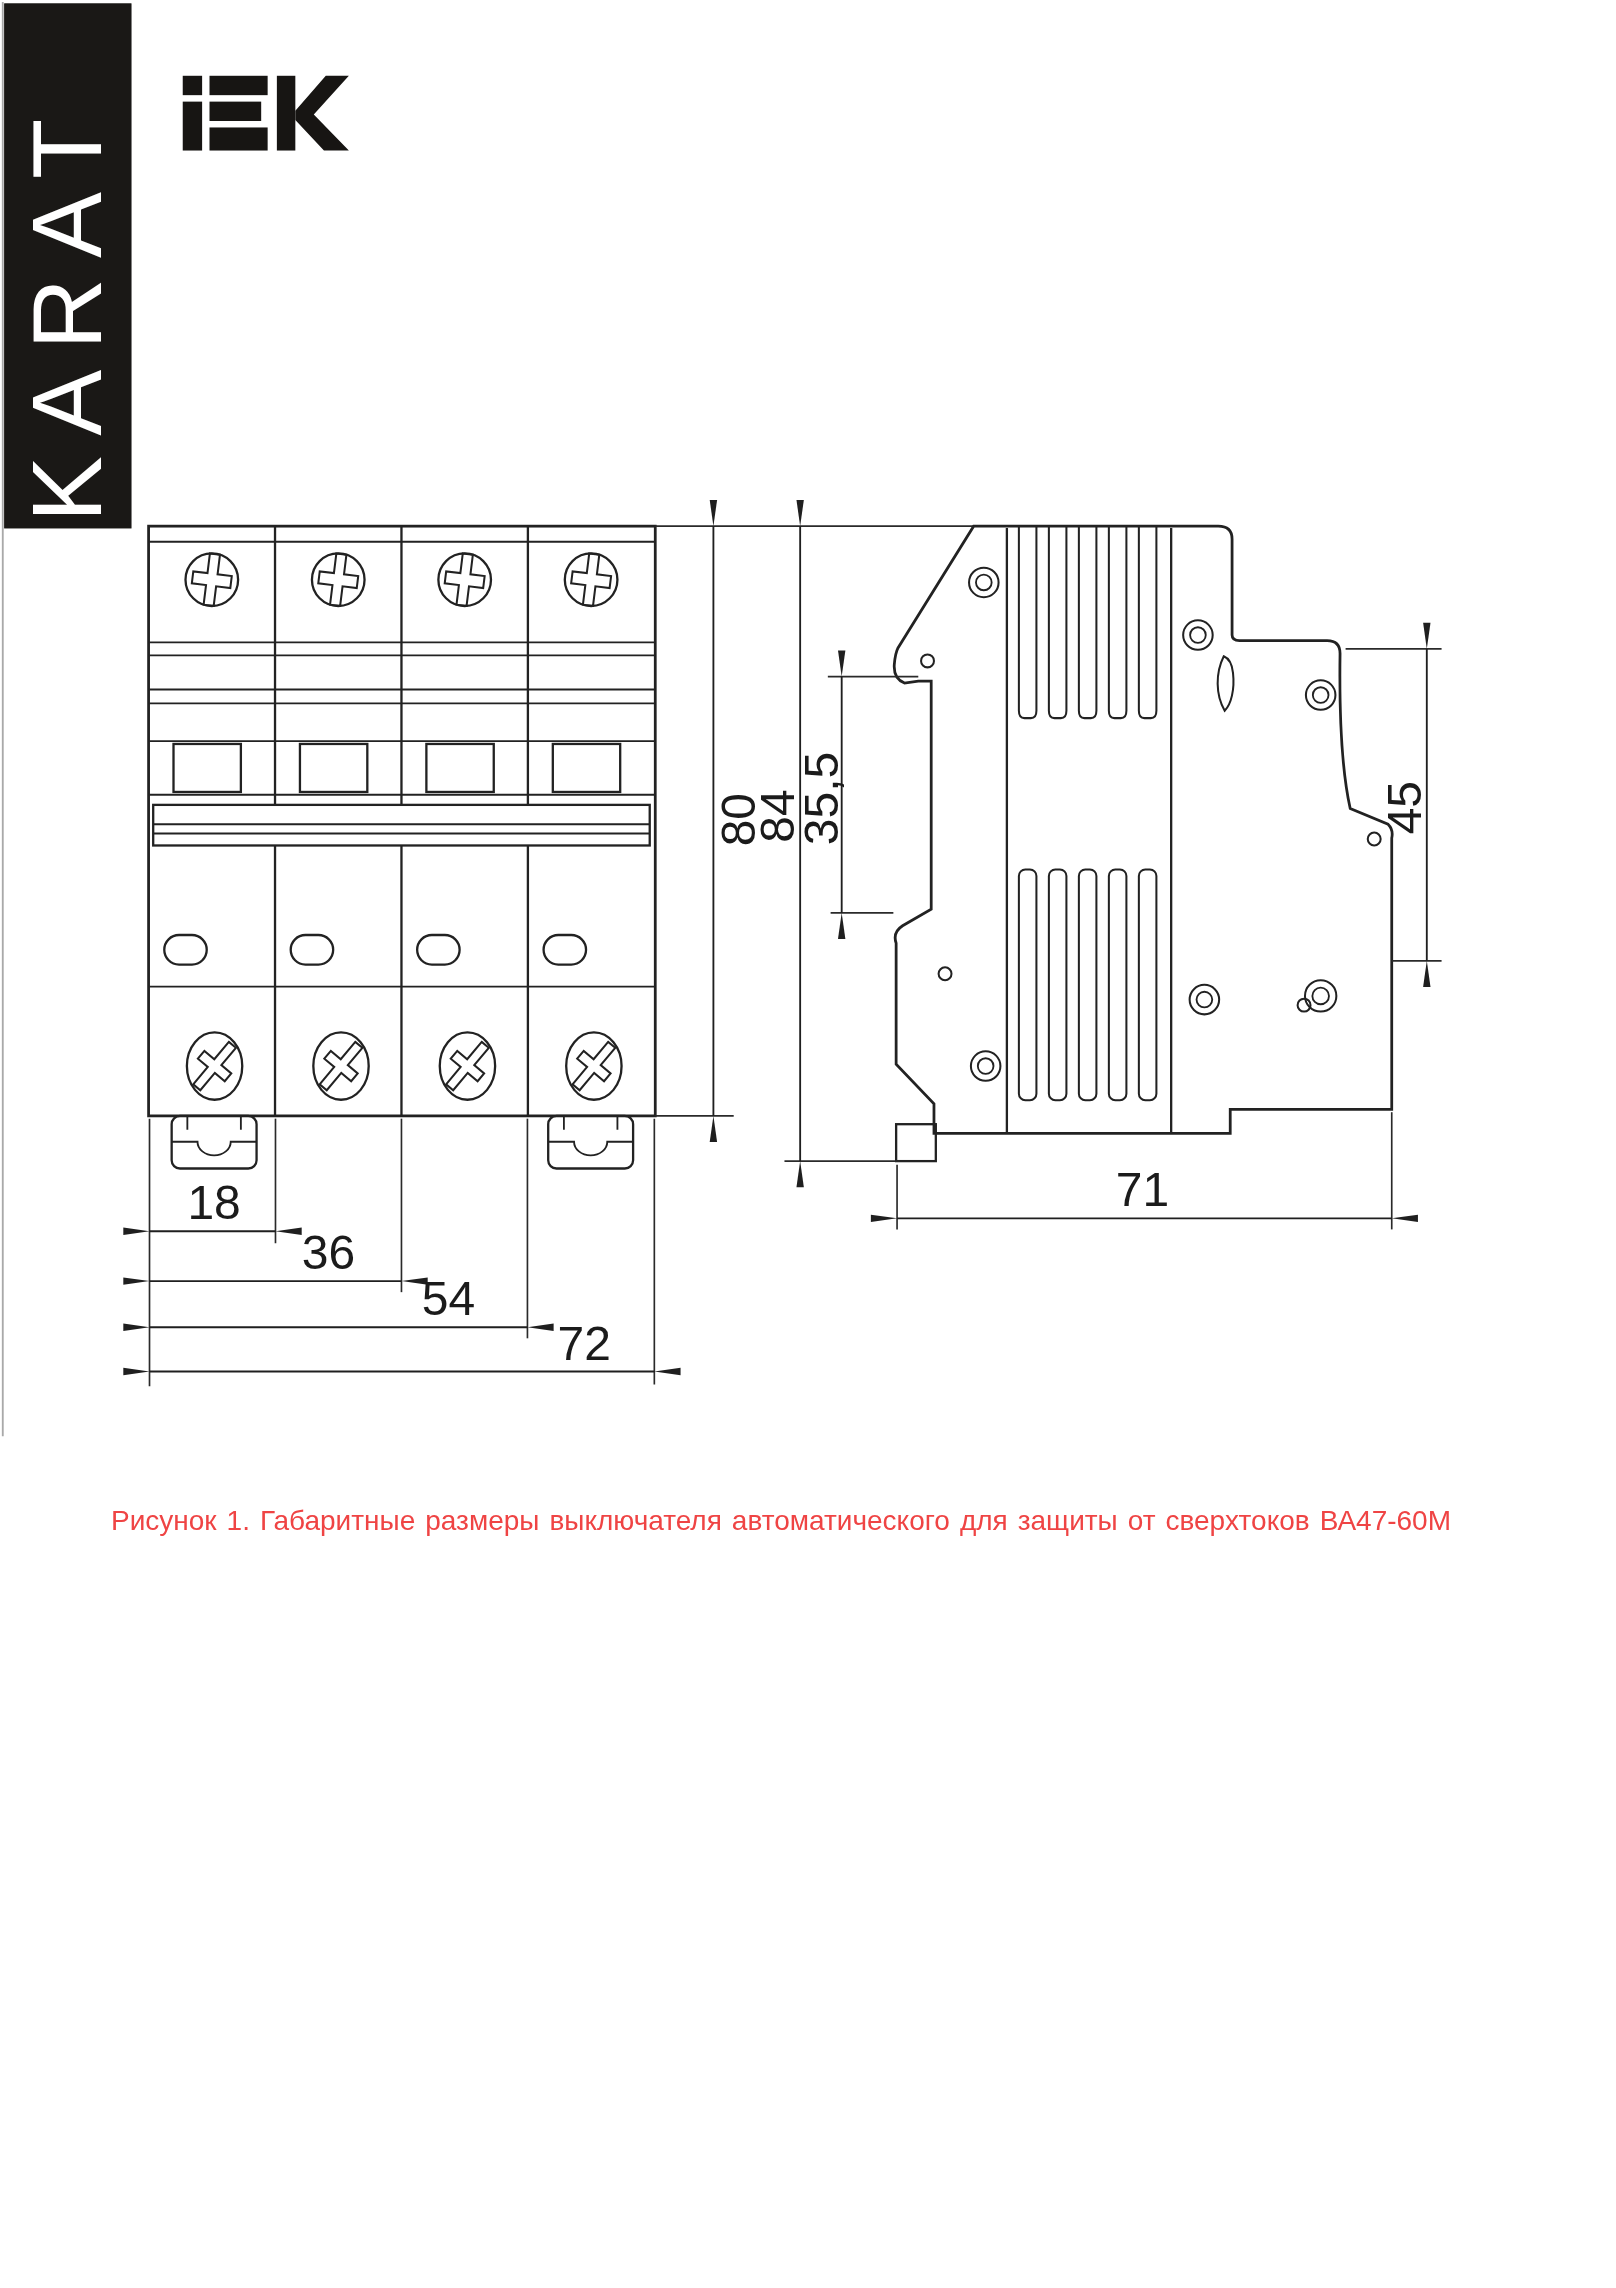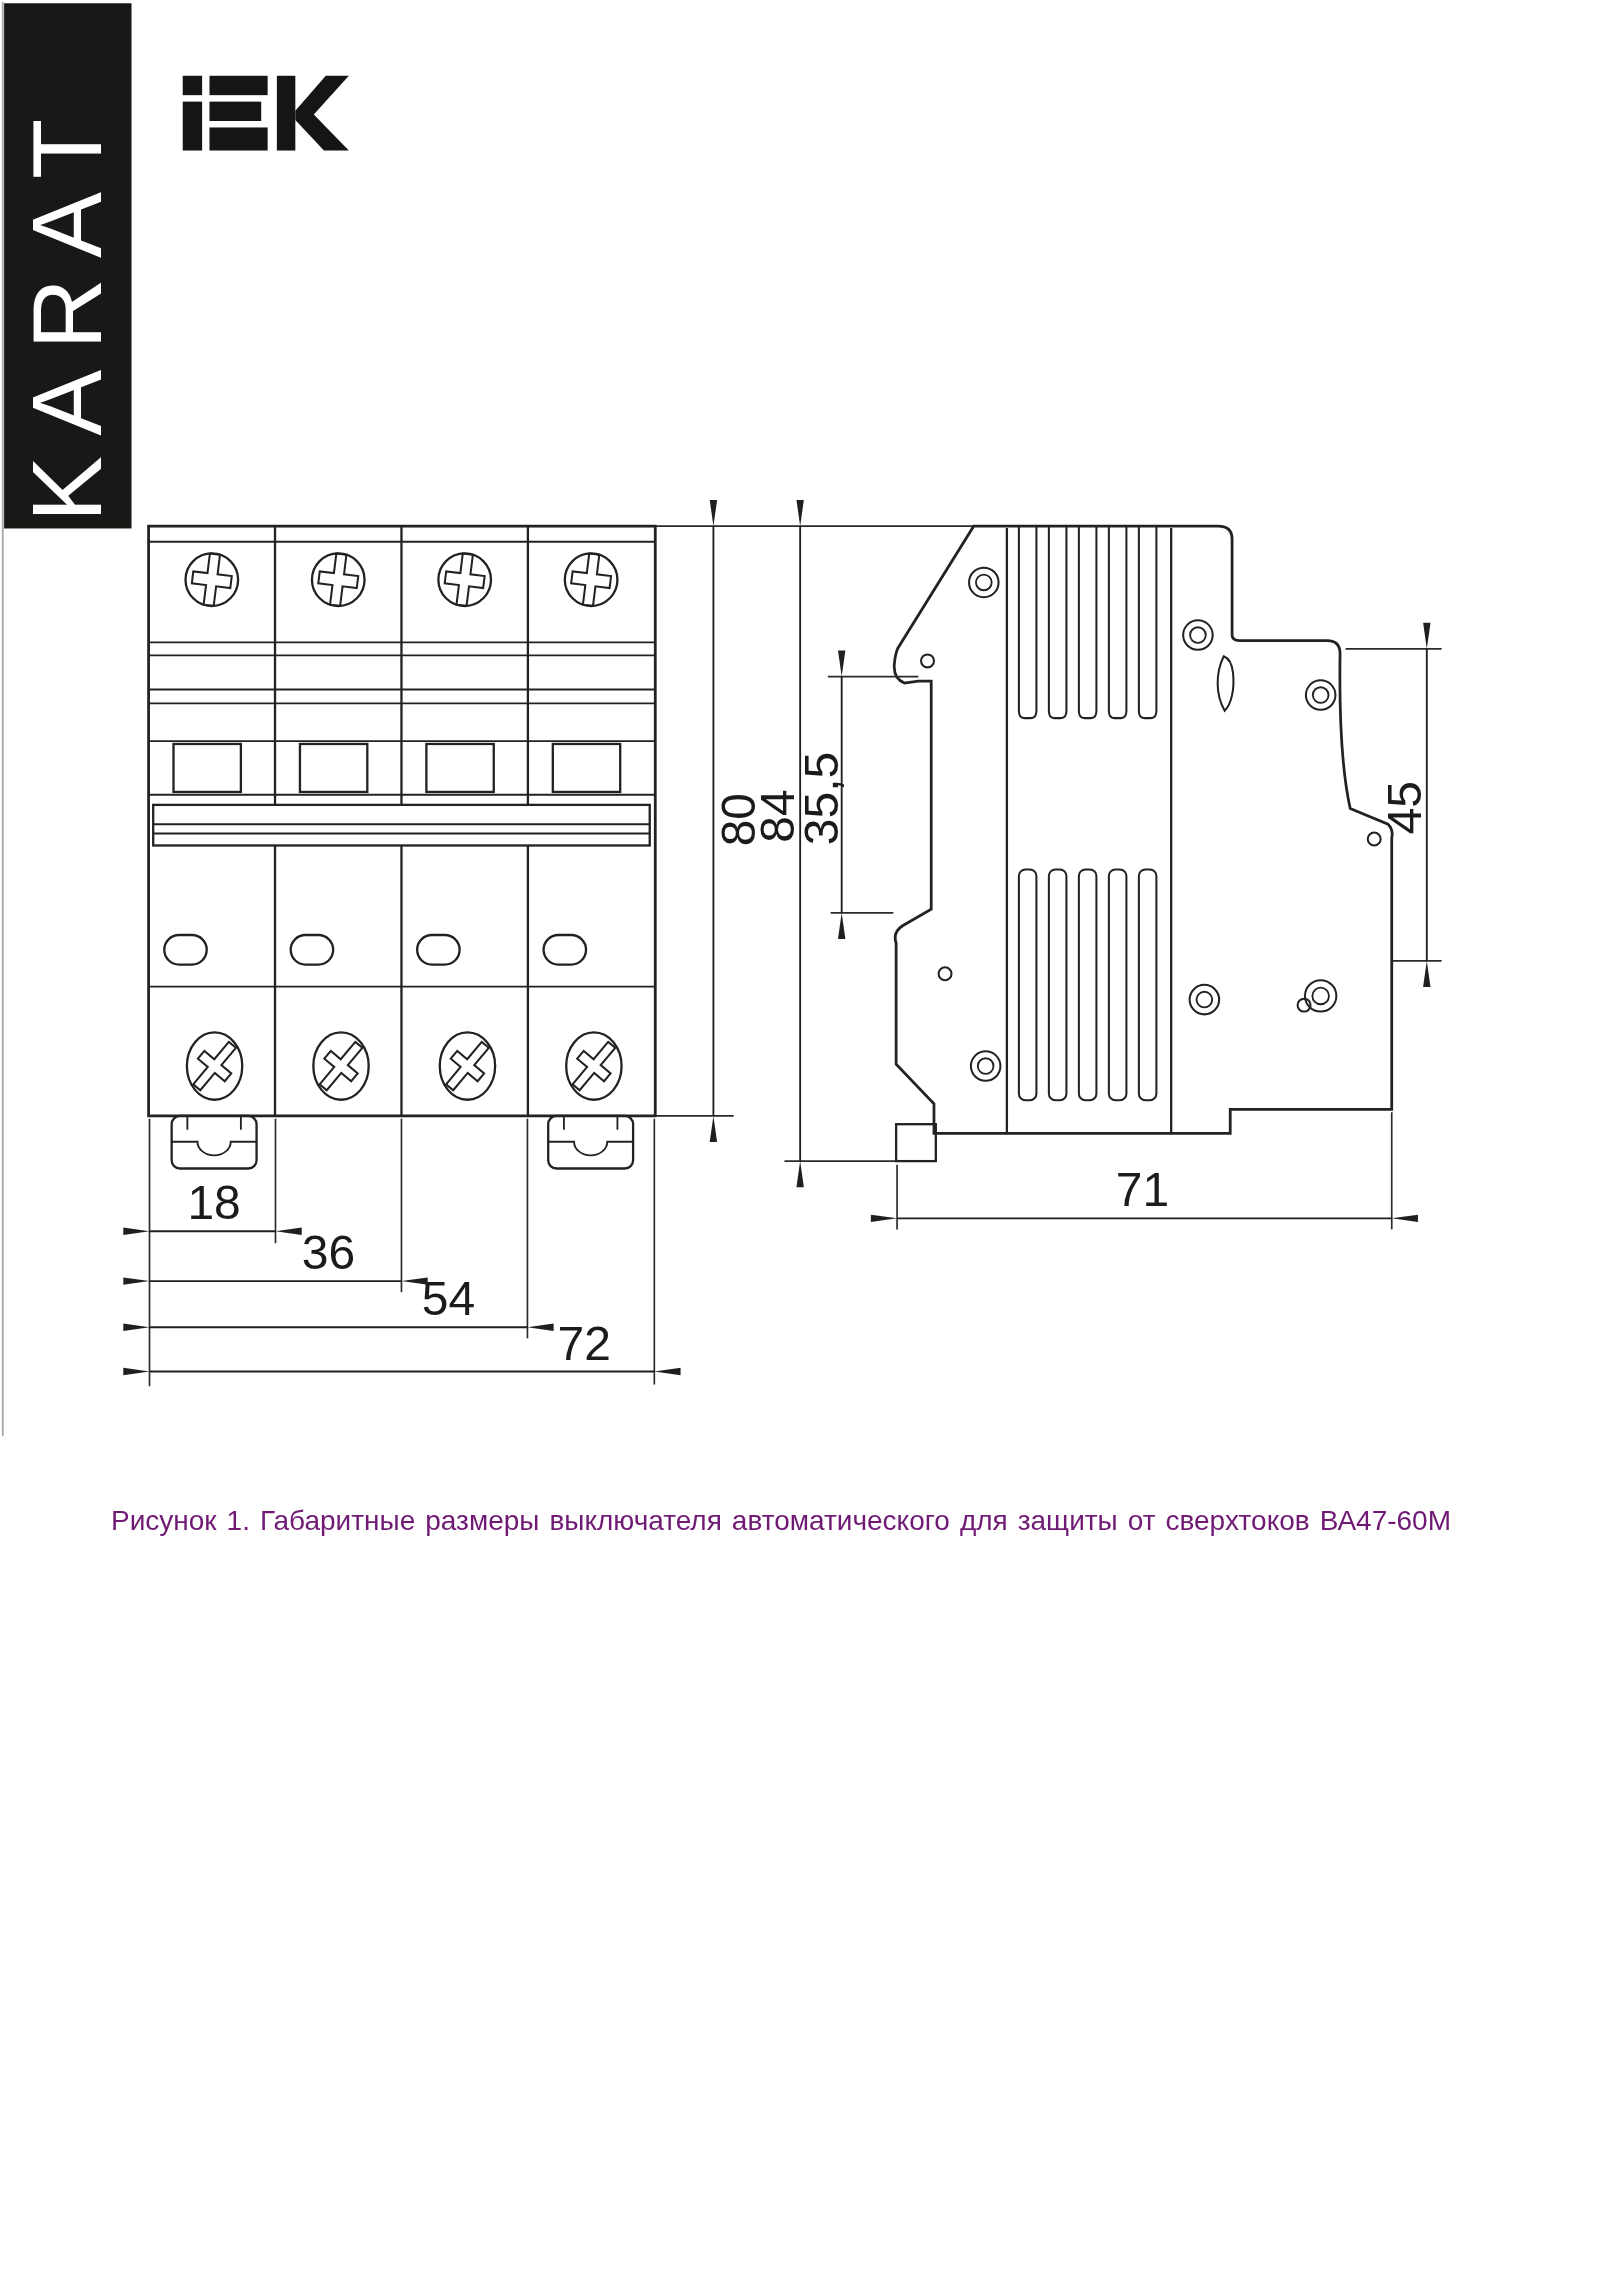--- a/index.html
+++ b/index.html
@@ -14,21 +14,21 @@
   .o3{fill:none;stroke:#222;stroke-width:3;}
   .o25{fill:none;stroke:#222;stroke-width:2.5;}
   .o22{fill:none;stroke:#222;stroke-width:2.2;}
   .o2{fill:none;stroke:#222;stroke-width:2;}
   .ext{fill:none;stroke:#2a2a2a;stroke-width:1.8;}
   .dim{fill:none;stroke:#1f1f1f;stroke-width:2;}
   .dimtext{font-family:"Liberation Sans",sans-serif;font-size:52px;fill:#1b1b1b;}
   .brandtext{font-family:"Liberation Sans",sans-serif;font-size:107px;letter-spacing:22px;fill:#ffffff;}
   .caption{
     position:absolute;left:111px;top:1504px;width:1340px;
-    font-size:28px;line-height:34px;color:#701a75;
+    font-size:28px;line-height:34px;color:#ef4444;
     text-align:justify;text-align-last:justify;
     font-family:"Liberation Sans",sans-serif;
   }
 </style>
 </head>
 <body>
 
 <div class="page">
 
 <svg width="1616" height="2289" viewBox="0 0 1751 2480">

